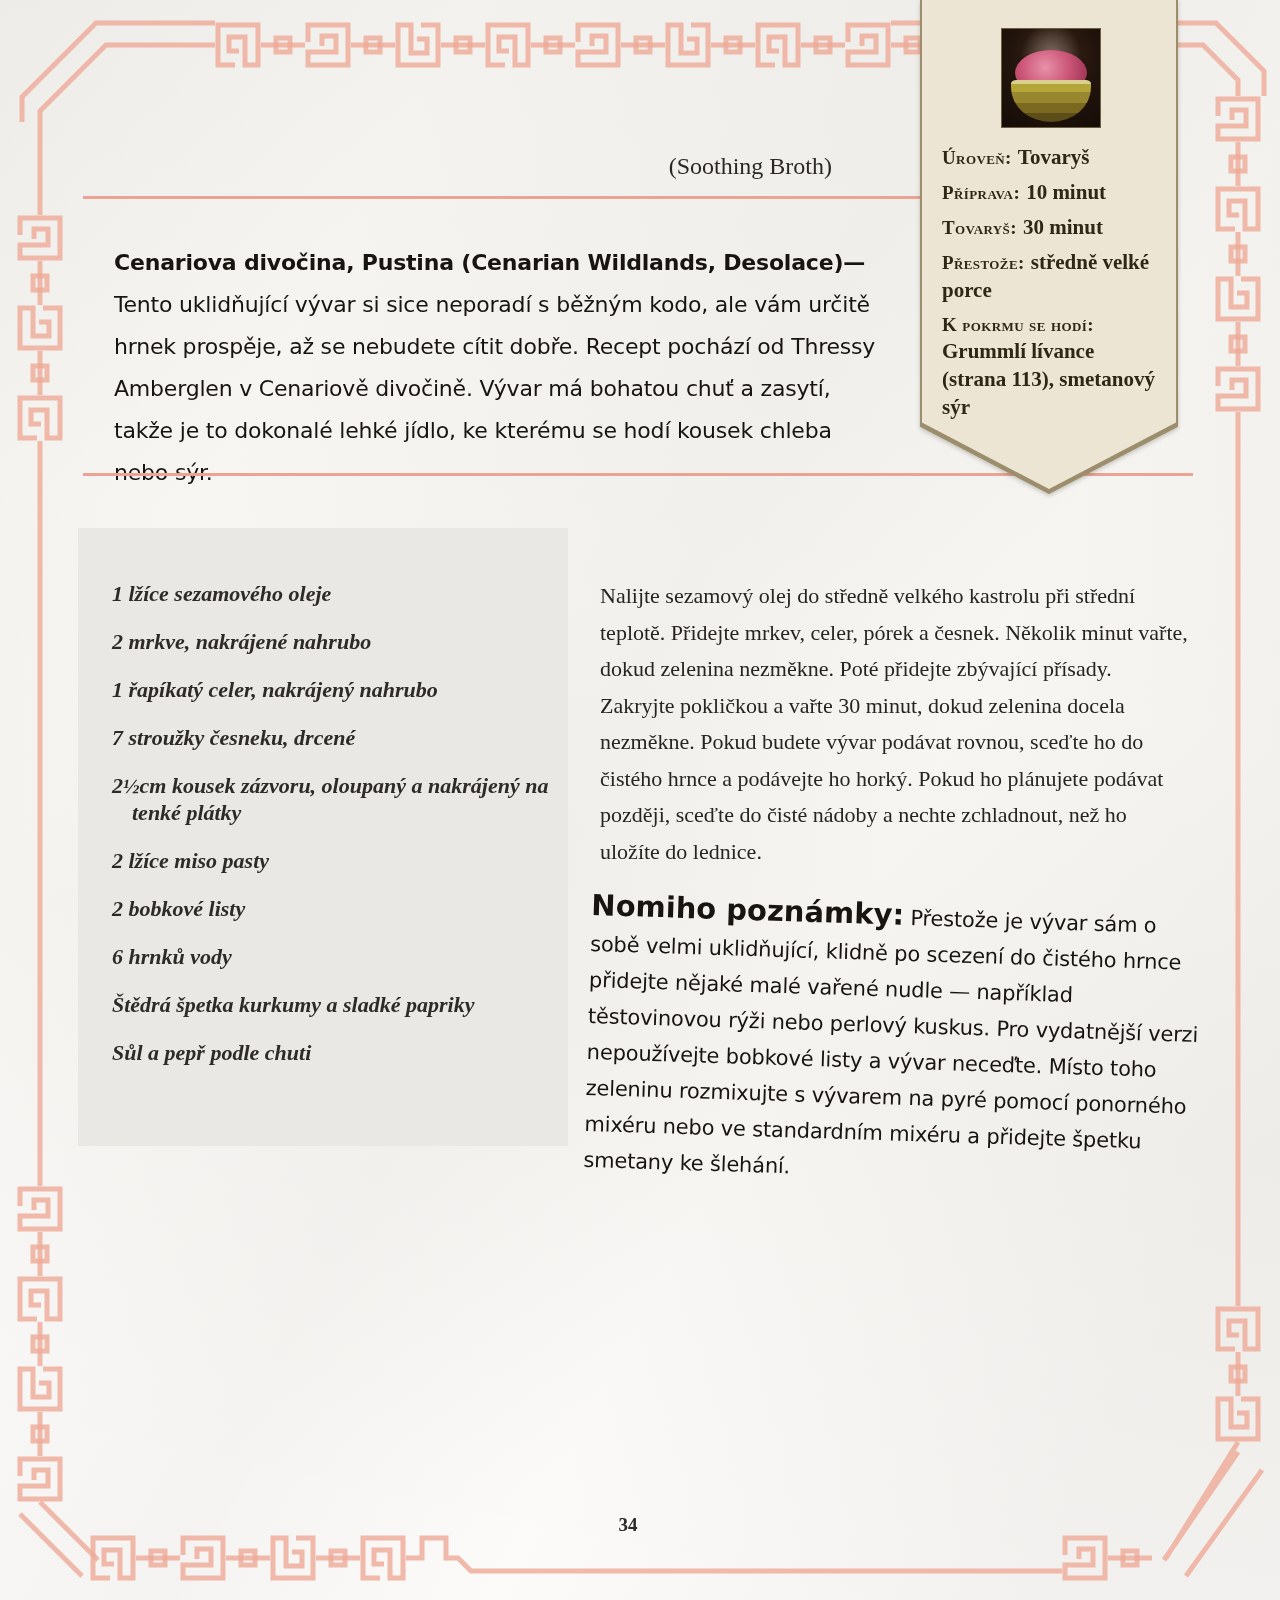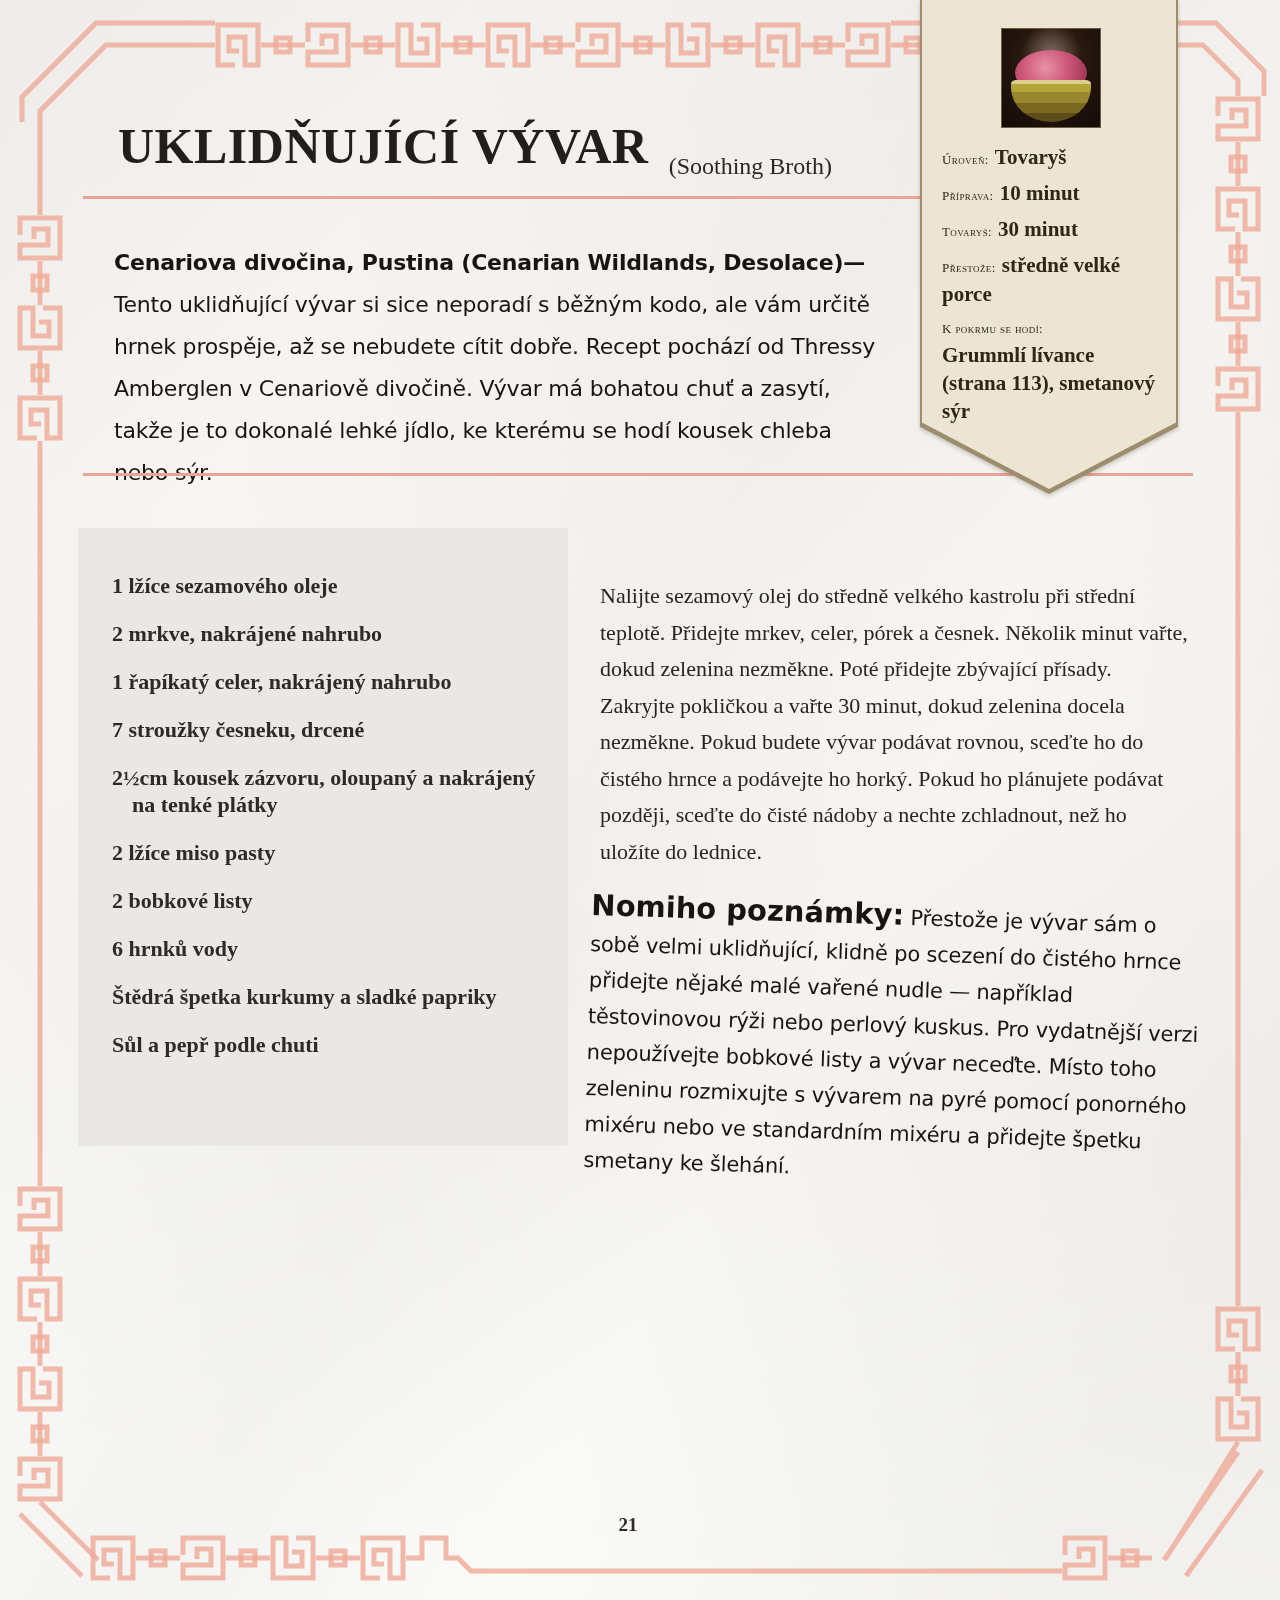--- a/index.html
+++ b/index.html
@@ -38,21 +38,21 @@
   .intro .lead{font-weight:bold;text-align:right;}
 
   .ingredients-box{
     position:absolute;left:78px;top:528px;width:490px;height:618px;
     background:#e9e8e5;box-sizing:border-box;
     padding:36px 14px 0 34px;
   }
   .ingredients-box ul{list-style:none;margin:0;padding:0;}
   .ingredients-box li{
     font-weight:bold;font-size:22px;line-height:27px;color:#2d2a27;
-    margin:8px 0 21px 0;padding-left:20px;text-indent:-20px;
+    margin:16px 0 21px 0;padding-left:20px;text-indent:-20px;font-style:italic;
   }
 
   .instructions{
     position:absolute;left:600px;top:556px;width:590px;
     font-size:22px;line-height:36.5px;color:#272421;
   }
 
   .notes{
     position:absolute;left:592px;top:866px;width:618px;
     transform:rotate(1.8deg);transform-origin:0 0;
@@ -80,21 +80,21 @@
   .food .steam{position:absolute;left:18%;top:-8%;width:64%;height:58%;
     background:radial-gradient(ellipse at 50% 60%, rgba(200,185,175,.5), rgba(0,0,0,0) 68%);
     filter:blur(1px);}
   .food .broth{position:absolute;left:13px;top:21px;width:72px;height:46px;border-radius:50%;
     background:radial-gradient(circle at 42% 38%, #e891a8 0%, #cb5577 48%, #9b3254 88%);
     box-shadow:0 2px 3px rgba(0,0,0,.55);}
   .food .bowl{position:absolute;left:9px;top:51px;width:80px;height:42px;
     border-radius:6px 6px 44px 44px / 4px 4px 38px 38px;
     background:linear-gradient(180deg,#d9d08f 0 4px,#b4a538 4px 12px,#998730 12px 23px,#7b691f 23px 33px,#5d4d19 33px);}
   .info-row{line-height:26px;margin-bottom:7px;}
-  .info-label{font-variant:small-caps;font-weight:normal;font-size:13px;letter-spacing:.4px;margin-right:6px;}
+  .info-label{font-variant:small-caps;font-weight:bold;font-size:19px;letter-spacing:.4px;margin-right:6px;}
   .info-value{font-weight:bold;font-size:21px;}
   .info-row.block-label .info-label{display:block;margin-right:0;}
 </style>
 </head>
 <body>
 
 <div class="paper-texture"></div>
 
 <svg class="gk" width="1280" height="1600" viewBox="0 0 1280 1600" aria-hidden="true">
   <defs>
@@ -170,21 +170,20 @@
   <use href="#gku" transform="translate(270,1535) rotate(180 23 23)"></use>
   <use href="#gkc" transform="translate(316,1558)"></use>
   <use href="#gku" transform="translate(360,1535)"></use>
   <path class="s" d="M406 1558 H422 V1538 H446 V1558 H458 L471 1571 H1062"></path>
   <use href="#gku" transform="translate(1062,1535) rotate(90 23 23)"></use>
   <use href="#gkc" transform="translate(1108,1558)"></use>
 </svg>
 
 <div class="content">
 
-  <h1 class="page-title">UKLIDŇUJÍCÍ VÝVAR</h1>
   <div class="page-subtitle">(Soothing Broth)</div>
 
   <div class="rule rule-top"></div>
 
   <p class="intro hand"><span class="lead">Cenariova divočina, Pustina (Cenarian Wildlands, Desolace)—</span> <span>Tento uklidňující vývar si sice neporadí s běžným kodo, ale vám určitě hrnek prospěje, až se nebudete cítit dobře. Recept pochází od Thressy Amberglen v Cenariově divočině. Vývar má bohatou chuť a zasytí, takže je to dokonalé lehké jídlo, ke kterému se hodí kousek chleba nebo sýr.</span></p>
 
   <div class="rule rule-mid"></div>
 
   <div class="ingredients-box">
     <ul>
@@ -198,21 +197,21 @@
       <li>6 hrnků vody</li>
       <li>Štědrá špetka kurkumy a sladké papriky</li>
       <li>Sůl a pepř podle chuti</li>
     </ul>
   </div>
 
   <p class="instructions">Nalijte sezamový olej do středně velkého kastrolu při střední teplotě. Přidejte mrkev, celer, pórek a česnek. Několik minut vařte, dokud zelenina nezměkne. Poté přidejte zbývající přísady. Zakryjte pokličkou a vařte 30 minut, dokud zelenina docela nezměkne. Pokud budete vývar podávat rovnou, sceďte ho do čistého hrnce a podávejte ho horký. Pokud ho plánujete podávat později, sceďte do čisté nádoby a nechte zchladnout, než ho uložíte do lednice.</p>
 
   <p class="notes hand"><span class="notes-heading">Nomiho poznámky:</span><span> Přestože je vývar sám o sobě velmi uklidňující, klidně po scezení do čistého hrnce přidejte nějaké malé vařené nudle — například těstovinovou rýži nebo perlový kuskus. Pro vydatnější verzi nepoužívejte bobkové listy a vývar neceďte. Místo toho zeleninu rozmixujte s vývarem na pyré pomocí ponorného mixéru nebo ve standardním mixéru a přidejte špetku smetany ke šlehání.</span></p>
 
-  <div class="page-number">21</div>
+  <div class="page-number">34</div>
 
 </div>
 
 <div class="banner">
   <div class="banner-border"></div>
   <div class="banner-bg"></div>
   <div class="banner-content">
     <div class="food">
       <div class="steam"></div>
       <div class="broth"></div>

